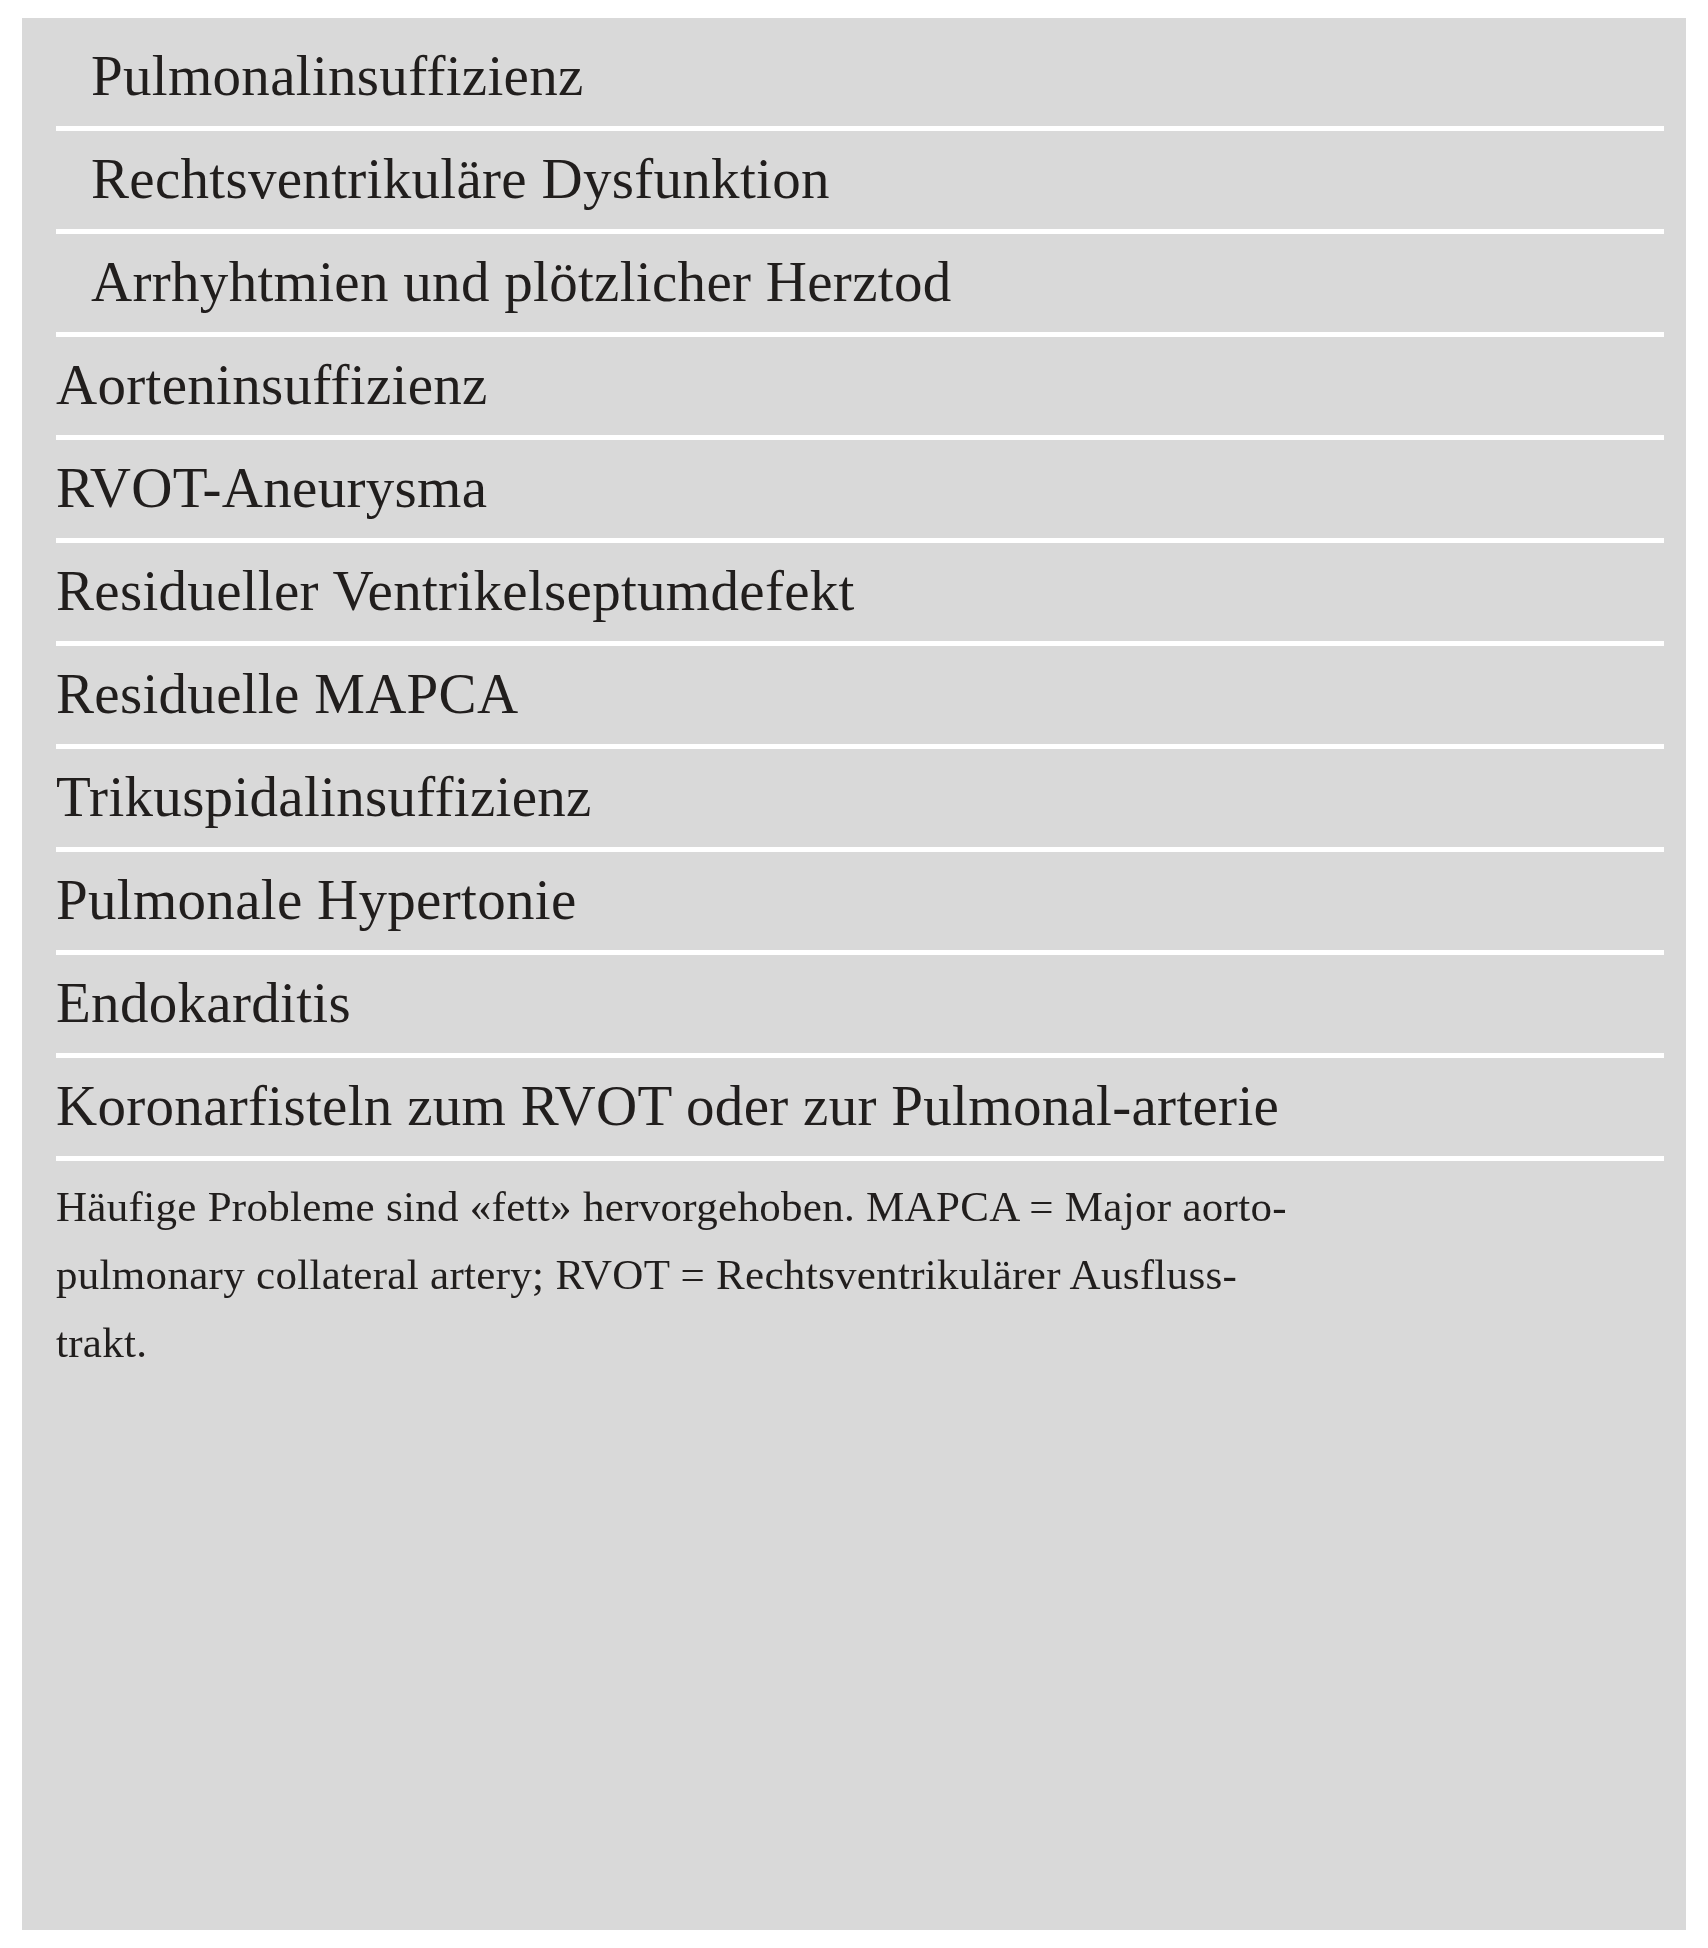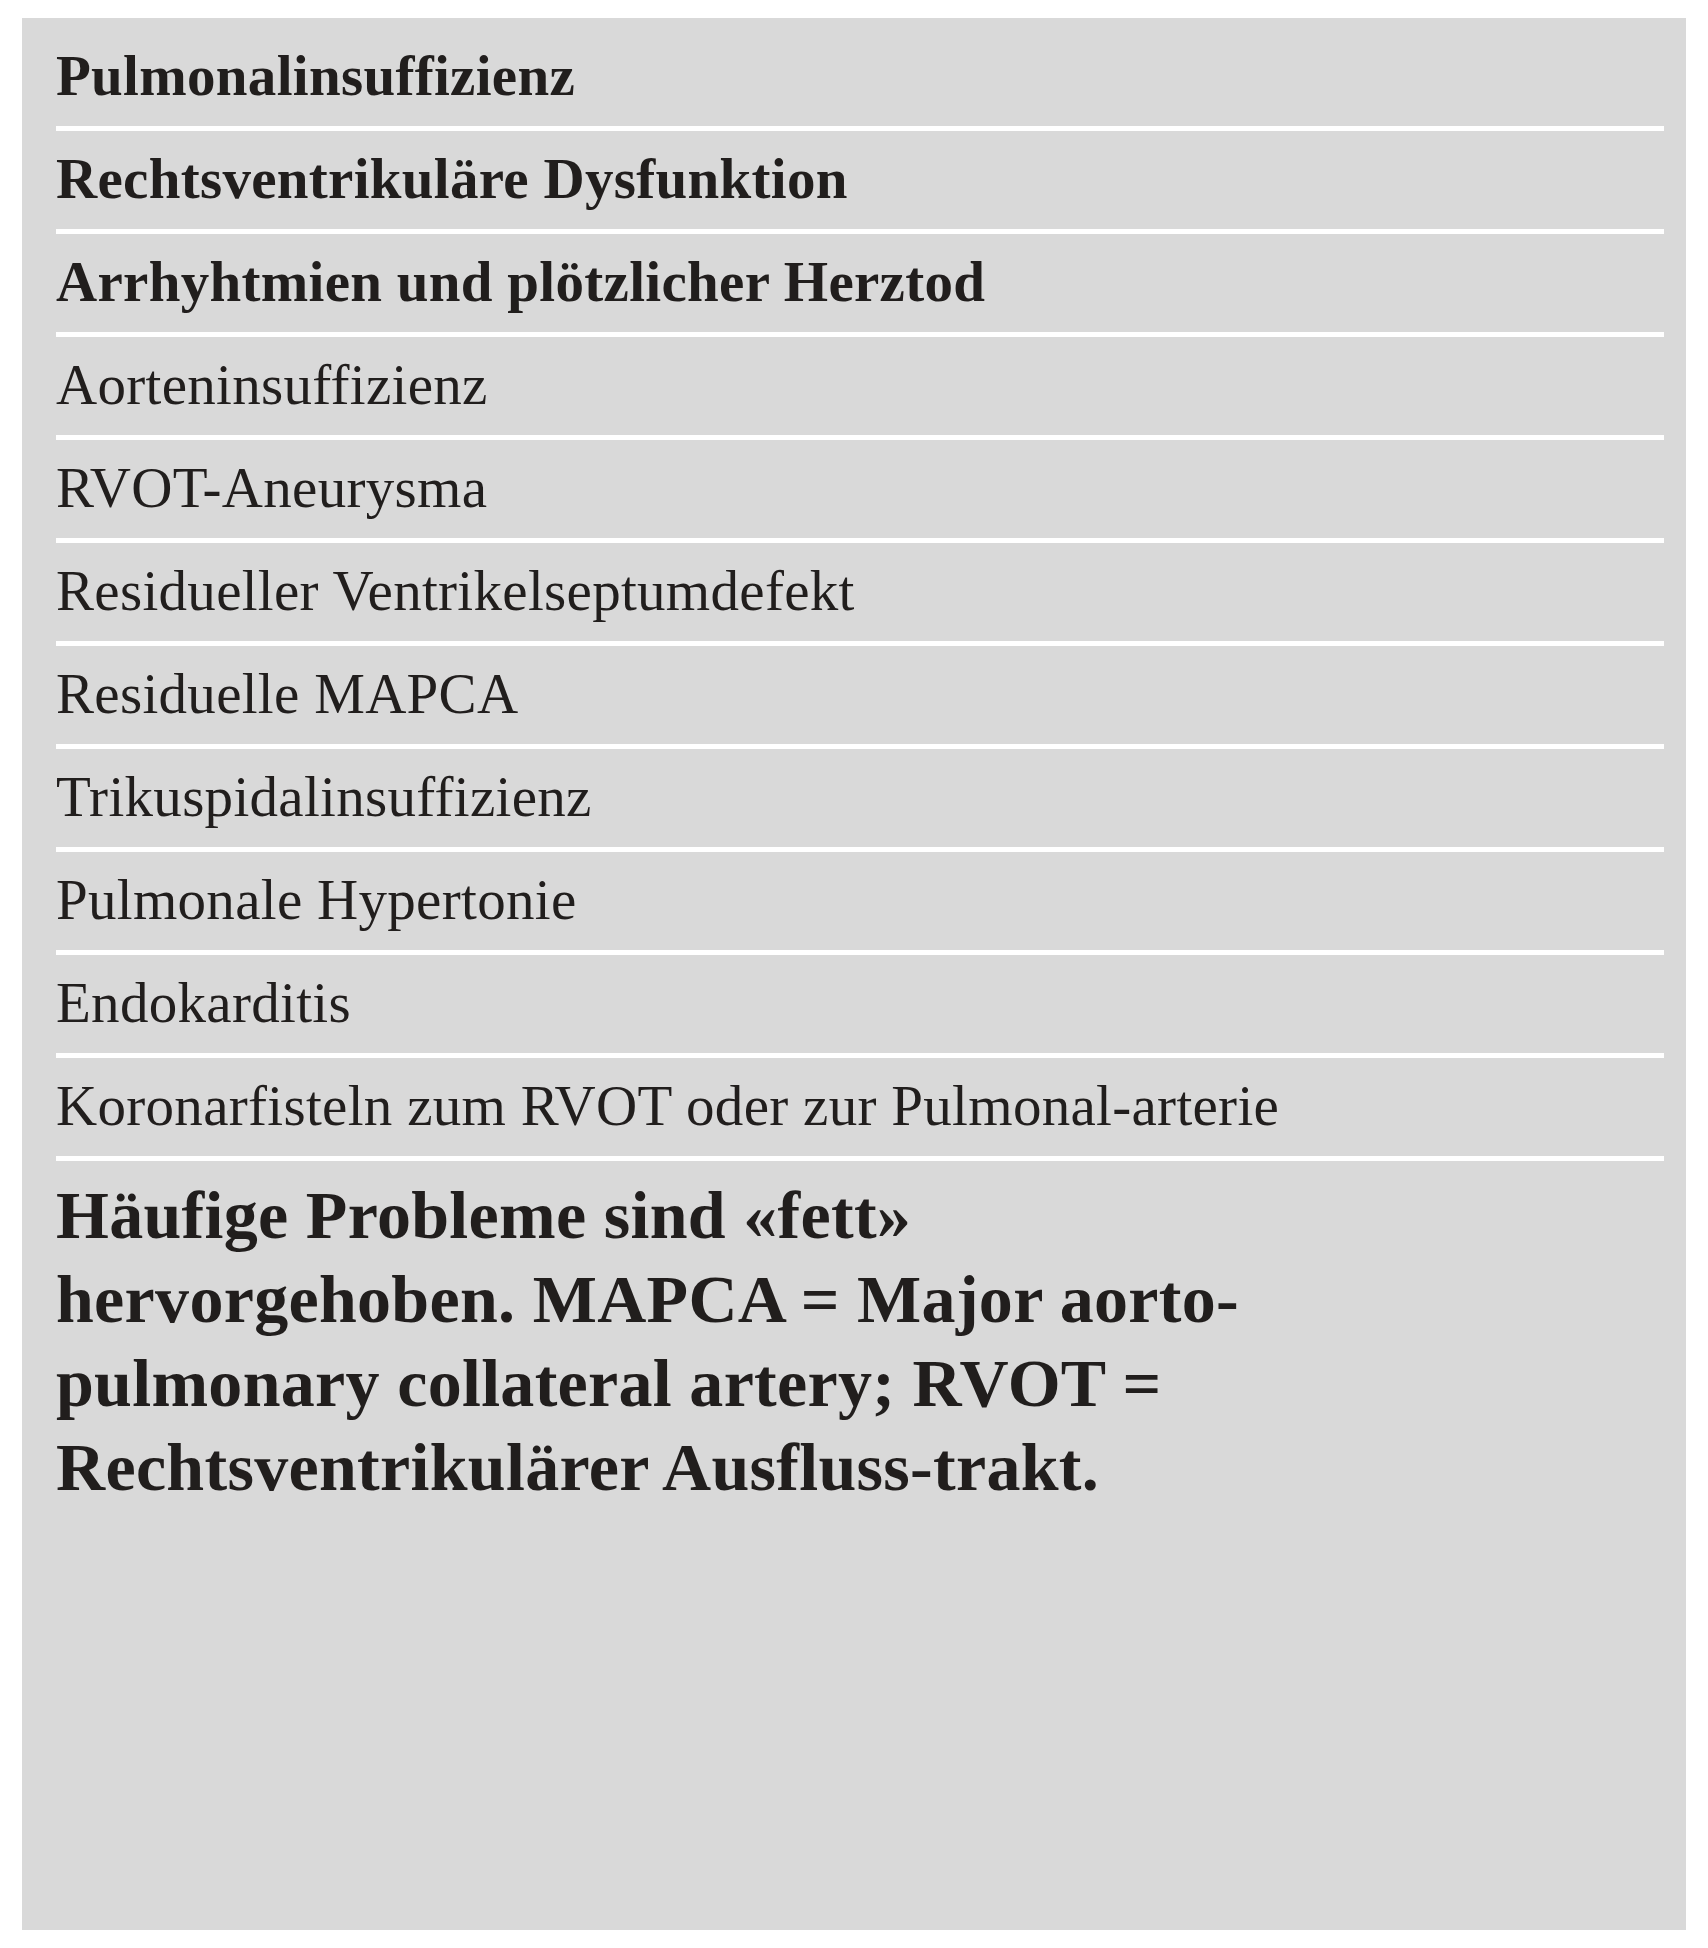--- a/index.html
+++ b/index.html
@@ -31,33 +31,33 @@
     color: #211e1d;
   }
   .row .txt {
     display: block;
     max-width: 1270px;
     font-size: 57px;
     line-height: 80px;
     letter-spacing: 0.3px;
   }
   .row.bold .txt {
-    font-weight: bold;
+    font-weight: normal;
+    margin-left: 35px;
   }
   .footnote {
     padding: 12px 0 0 0;
     color: #211e1d;
   }
   .footnote .txt {
     display: block;
     max-width: 1270px;
-    font-size: 68px;
-    line-height: 84px;
+    font-size: 43px;
+    line-height: 68px;
     letter-spacing: 0.3px;
-    font-weight: bold;
   }
 </style>
 </head>
 <body>
 
 <div class="panel">
 
   <div class="row bold">
     <span class="txt">Pulmonalinsuffizienz</span>
   </div>

